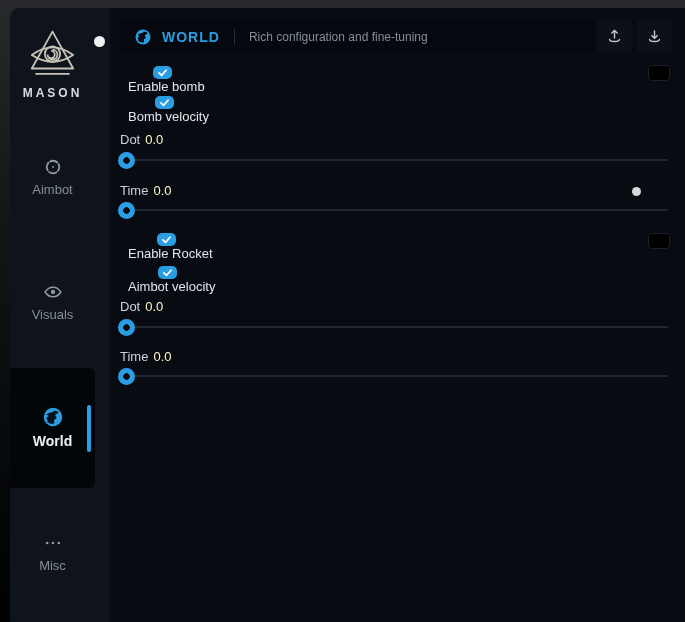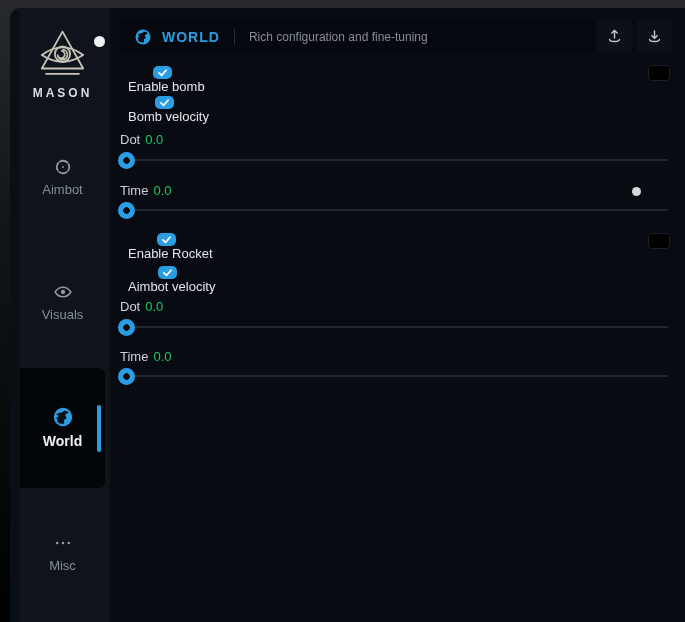--- a/index.html
+++ b/index.html
@@ -7,21 +7,21 @@
   body {
     font-family:"Liberation Sans", sans-serif;
     background:linear-gradient(180deg,#27292d 0%,#131519 35%,#000 100%);
     position:relative;
   }
   .window {
     position:absolute; left:10px; top:8px; width:675px; height:614px;
     background:#0a0e15; border-top-left-radius:10px; overflow:hidden;
   }
   
-  .sidebar { position:absolute; left:10px; top:0; width:100px; height:100%; background:#0f141c; }
+  .sidebar { position:absolute; left:0; top:0; width:100px; height:100%; background:#0f141c; }
   .side-center { position:absolute; left:0; width:85px; text-align:center; }
   .logo-svg { position:absolute; left:14px; top:20px; width:57px; height:54px; }
   .brand { top:78px; font-size:12px; font-weight:bold; letter-spacing:3px; color:#d9dbde; }
   .nav-item { position:absolute; left:0; width:85px; cursor:default; }
   .nav-icon { display:block; margin:0 auto; width:20px; height:20px; }
   .nav-label { display:block; text-align:center; margin-top:5px; font-size:13px; color:#868d97; }
   .world-panel {
     position:absolute; left:0; top:360px; width:85px; height:120px;
     background:#030609; border-radius:0 6px 6px 0;
   }
@@ -56,21 +56,21 @@
     width:19px; height:19px; border-radius:5px; background:#2b9de2;
     display:inline-flex; align-items:center; justify-content:center; cursor:pointer;
   }
   .checkbox svg { width:13px; height:13px; }
   .cb-label { margin-left:8px; font-size:13px; color:#e3e6e9; }
   .swatch {
     position:absolute; left:538px; width:22px; height:16px;
     background:#000; border:1px solid #1b1f26; border-radius:4px; cursor:pointer;
   }
   .slider-label { position:absolute; left:10px; font-size:13px; color:#cdd2d7; height:14px; line-height:14px; }
-  .slider-label .val { color:#22c55e; margin-left:5px; }
+  .slider-label .val { color:#fef9c3; margin-left:5px; }
   .slider-track {
     position:absolute; left:10px; width:548px; height:2px;
     background:#23282f; border-radius:1px; cursor:pointer;
   }
   .slider-thumb {
     position:absolute; left:8px; width:17px; height:17px; border-radius:50%;
     background:radial-gradient(circle at center,#080c12 0 3px,#2b9de2 3.5px);
     cursor:pointer;
   }
   

